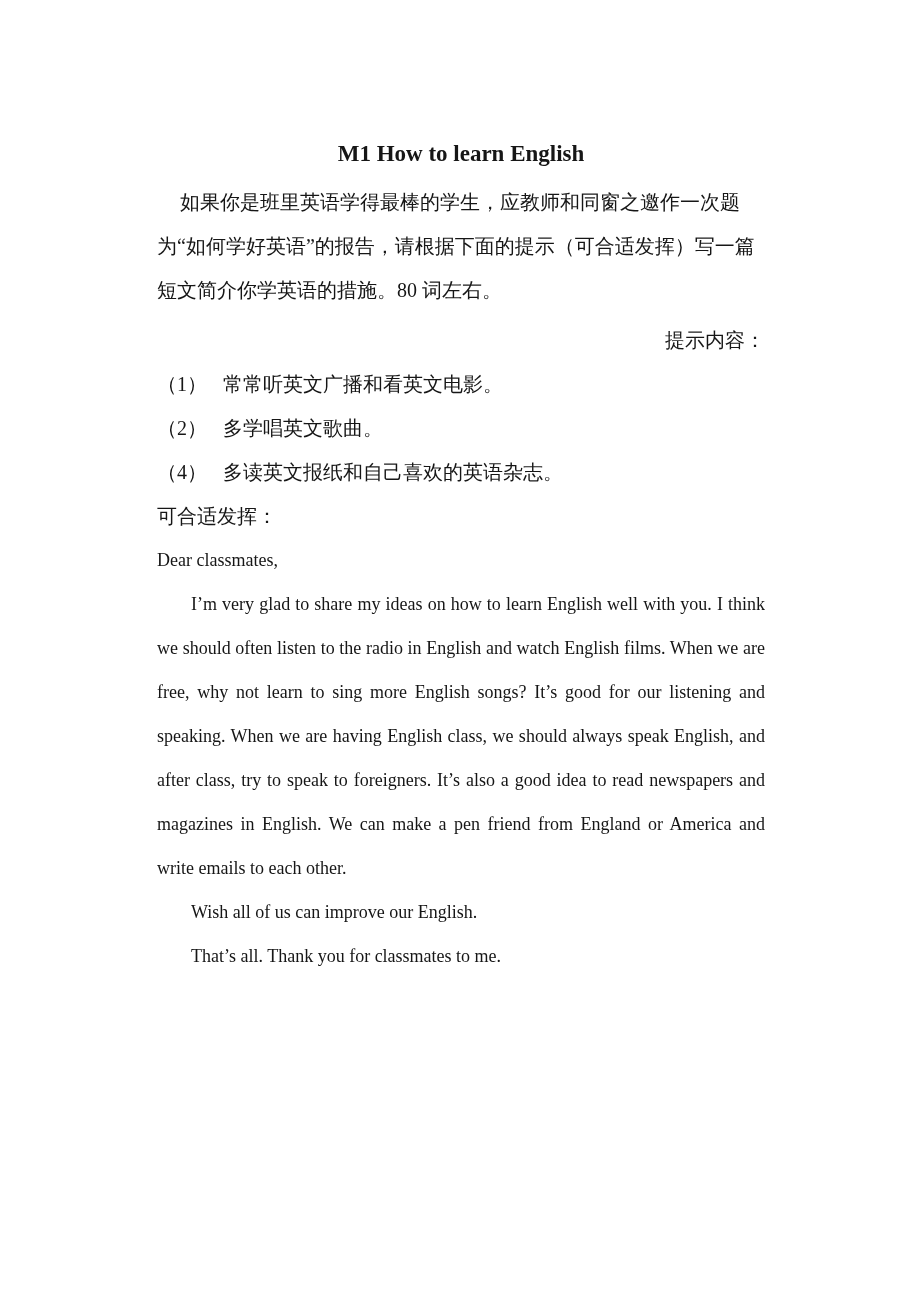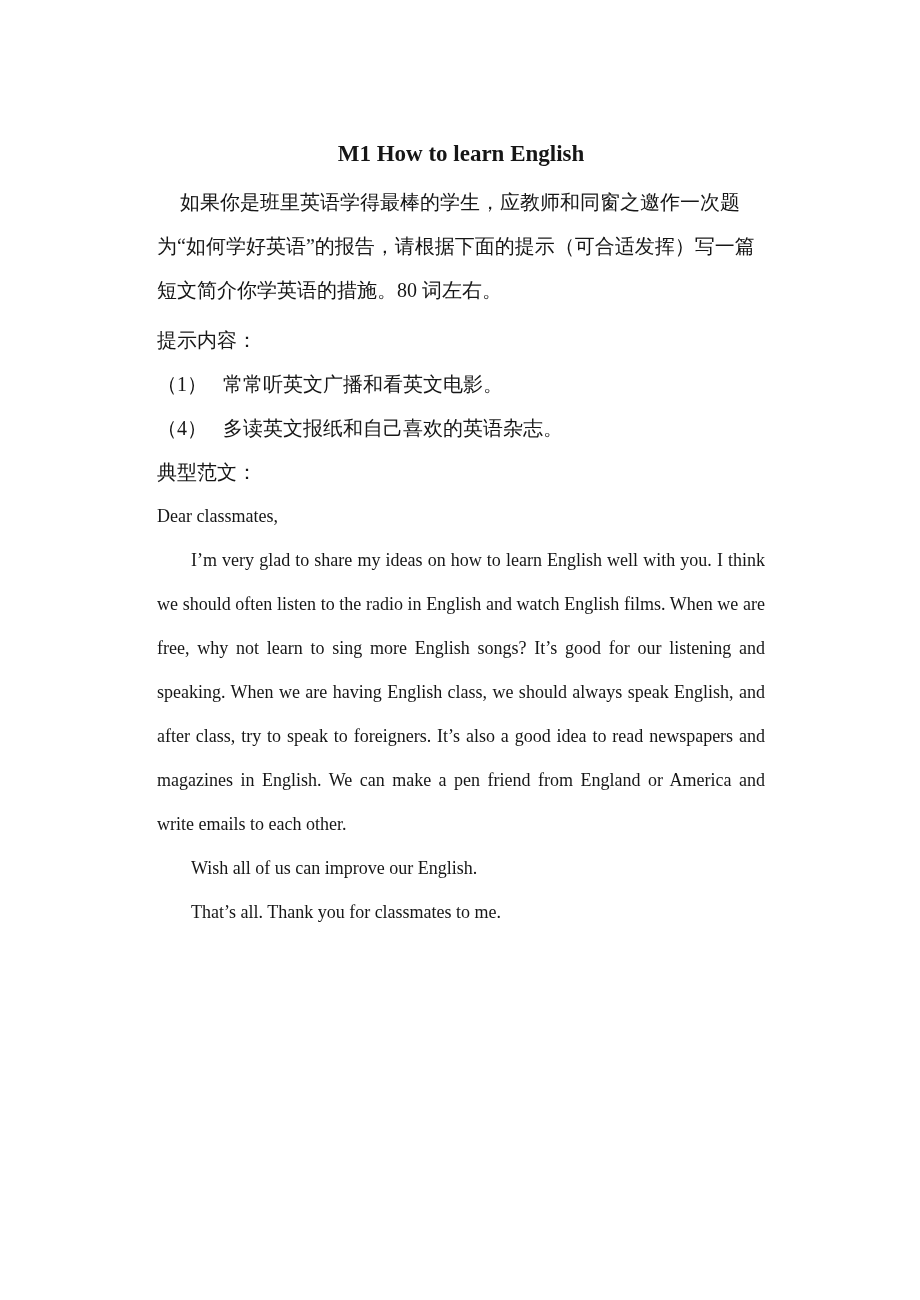--- a/index.html
+++ b/index.html
@@ -31,20 +31,21 @@
     line-height: 44px;
   }
   .cn {
     font-size: 20px;
   }
   .cn.indent {
     text-indent: 23px;
   }
   .hints-label {
     margin-top: 6px;
+    text-align: right;
   }
   .hint .hint-num {
     display: inline-block;
     margin-right: 16px;
   }
   .en {
     font-size: 18px;
   }
   .en.indent {
     text-indent: 34px;
@@ -62,28 +63,31 @@
   <h1 class="title">M1 How to learn English</h1>
 
   <p class="para cn indent">如果你是班里英语学得最棒的学生，应教师和同窗之邀作一次题为“如何学好英语”的报告，请根据下面的提示（可合适发挥）写一篇短文简介你学英语的措施。80 词左右。</p>
 
   <p class="para cn hints-label">提示内容：</p>
 
   <p class="para cn hint">
     <span class="hint-num">（1）</span><span>常常听英文广播和看英文电影。</span>
   </p>
 
+  <p class="para cn hint">
+    <span class="hint-num">（2）</span><span>多学唱英文歌曲。</span>
+  </p>
 
 
   <p class="para cn hint">
     <span class="hint-num">（4）</span><span>多读英文报纸和自己喜欢的英语杂志。</span>
   </p>
 
 
-  <p class="para cn">典型范文：</p>
+  <p class="para cn">可合适发挥：</p>
 
   <p class="para en">Dear classmates,</p>
 
   <p class="para en indent justify">I’m very glad to share my ideas on how to learn English well with you. I think we should often listen to the radio in English and watch English films. When we are free, why not learn to sing more English songs? It’s good for our listening and speaking. When we are having English class, we should always speak English, and after class, try to speak to foreigners. It’s also a good idea to read newspapers and magazines in English. We can make a pen friend from England or America and write emails to each other.</p>
 
   <p class="para en indent">Wish all of us can improve our English.</p>
 
   <p class="para en indent">That’s all. Thank you for classmates to me.</p>
 
 </div>

